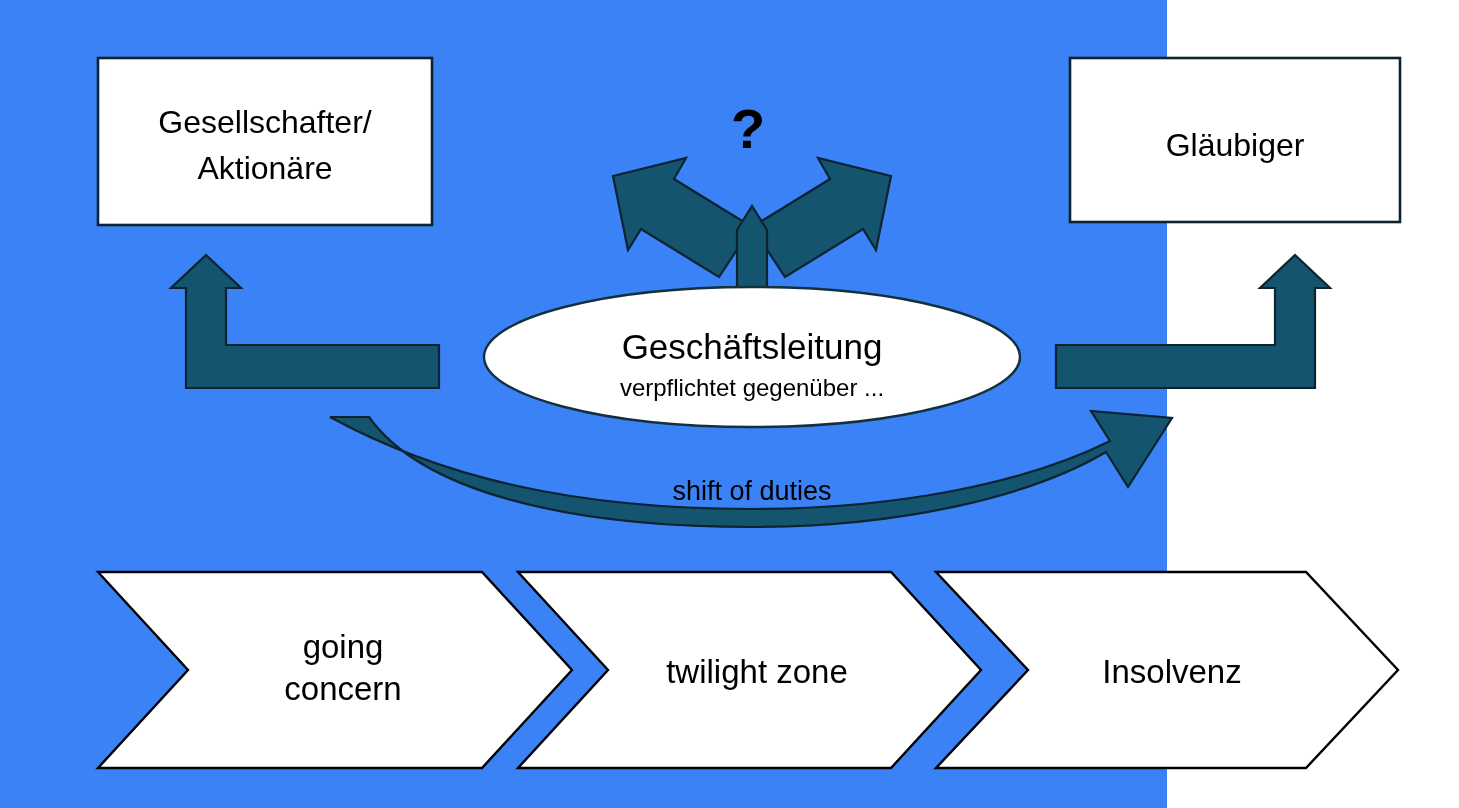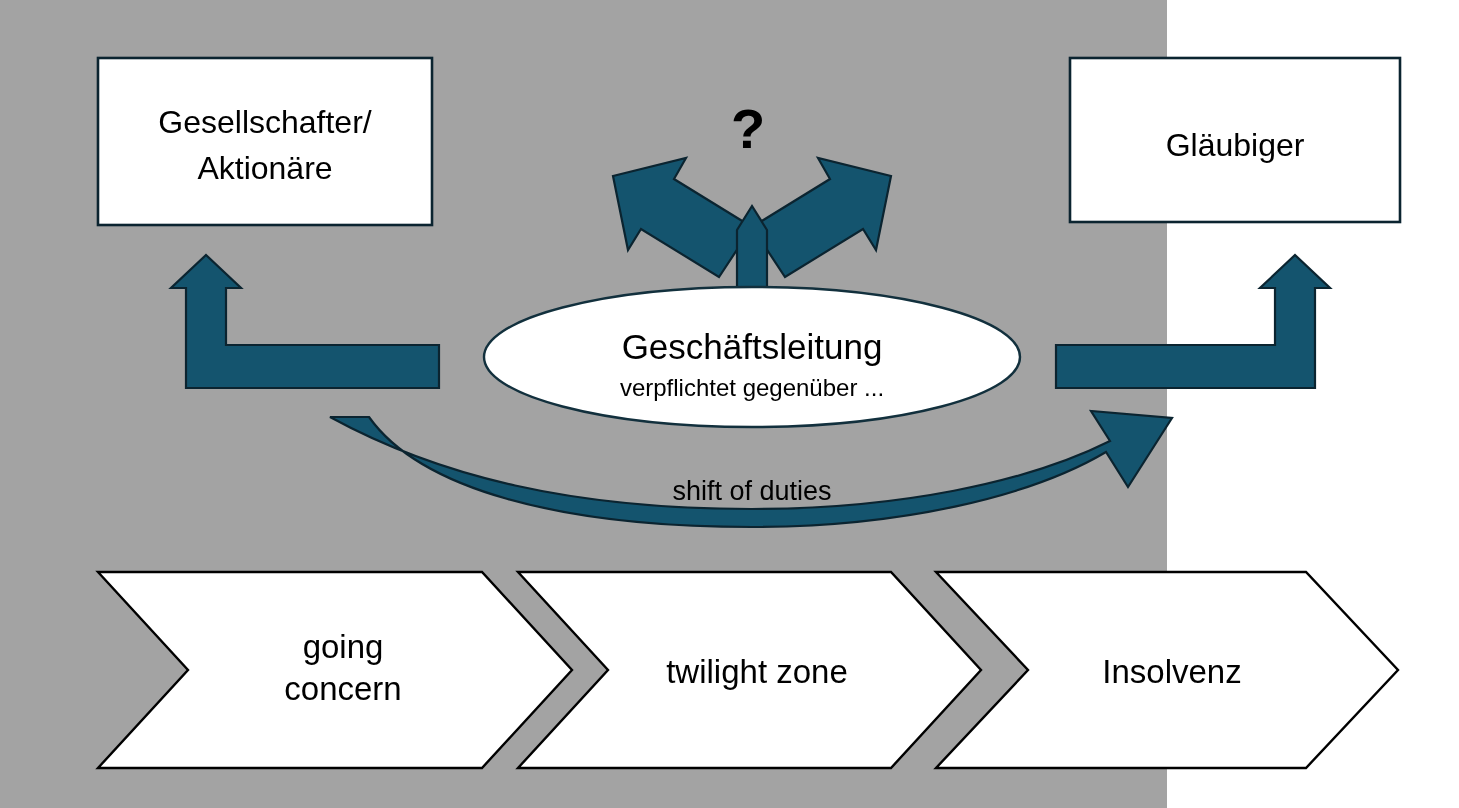--- a/index.html
+++ b/index.html
@@ -10,21 +10,21 @@
   body {
     width: 1459px;
     height: 808px;
     font-family: "Liberation Sans", sans-serif;
     overflow: hidden;
   }
   #diagram-root {
     position: relative;
     width: 1167px;
     height: 808px;
-    background: #a3a3a3;
+    background: #3b82f6;
   }
   svg.layer {
     position: absolute;
     left: 0;
     top: 0;
     width: 1459px;
     height: 808px;
   }
   .node-box {
     fill: #ffffff;

